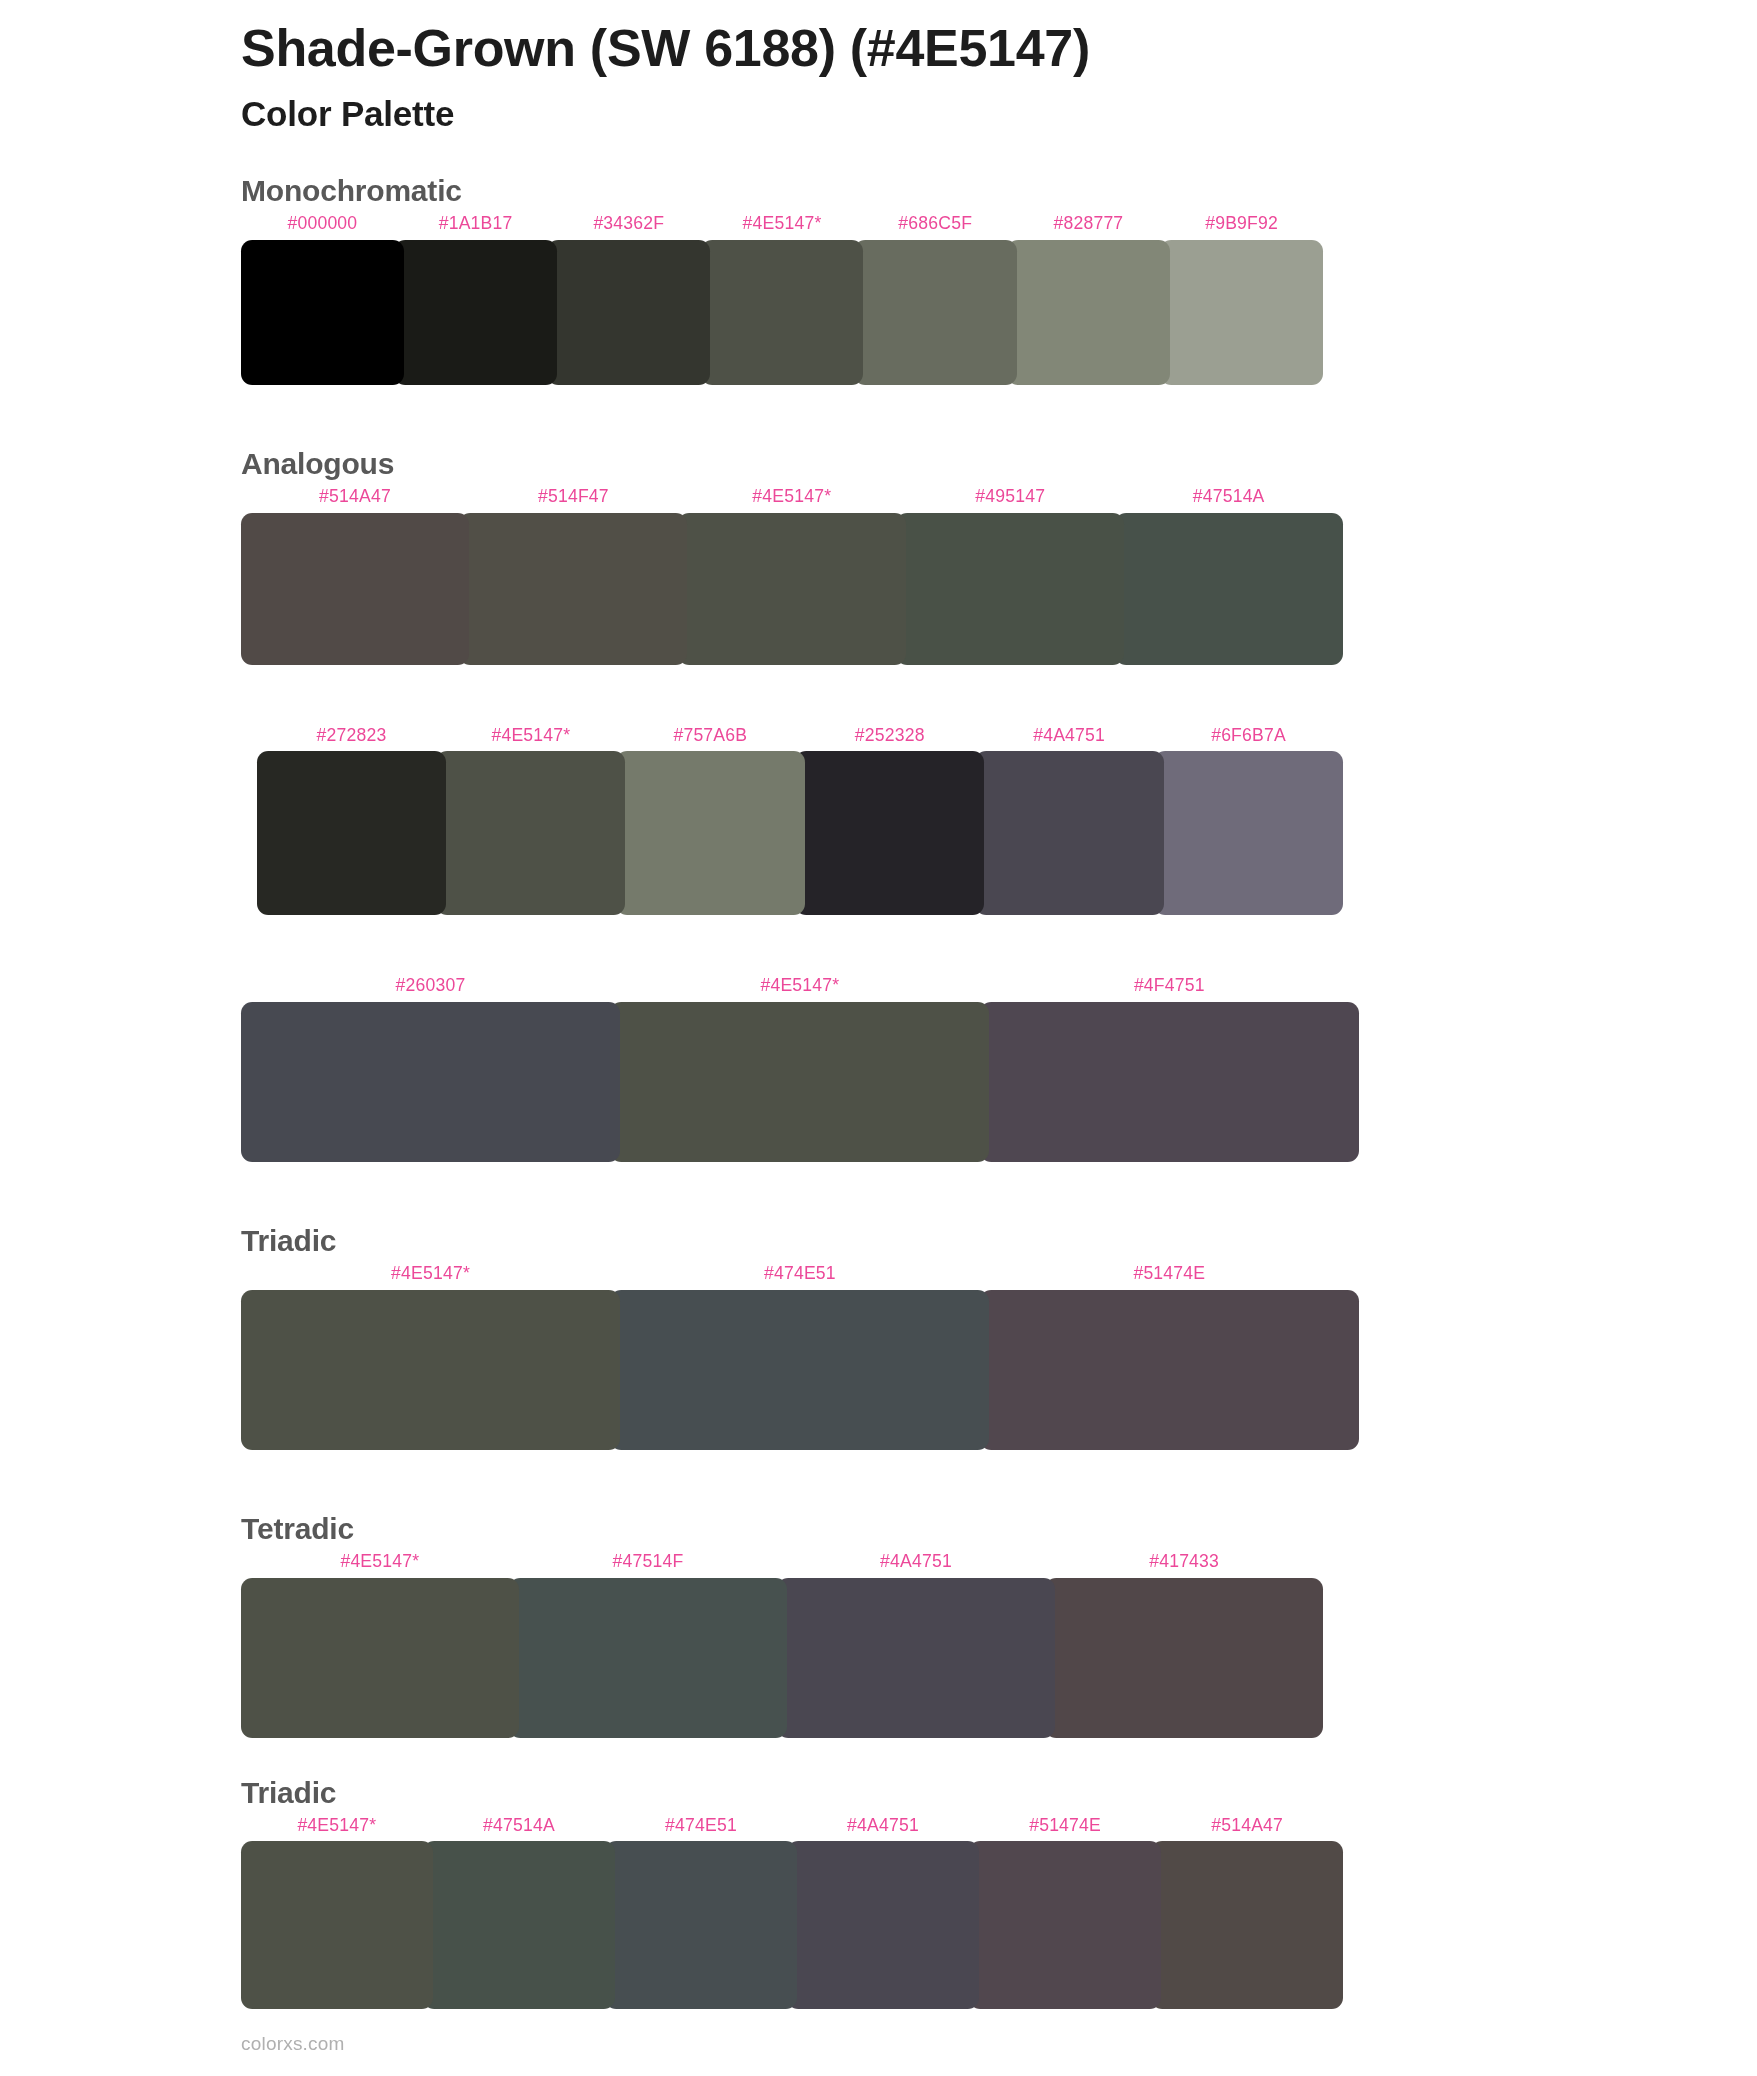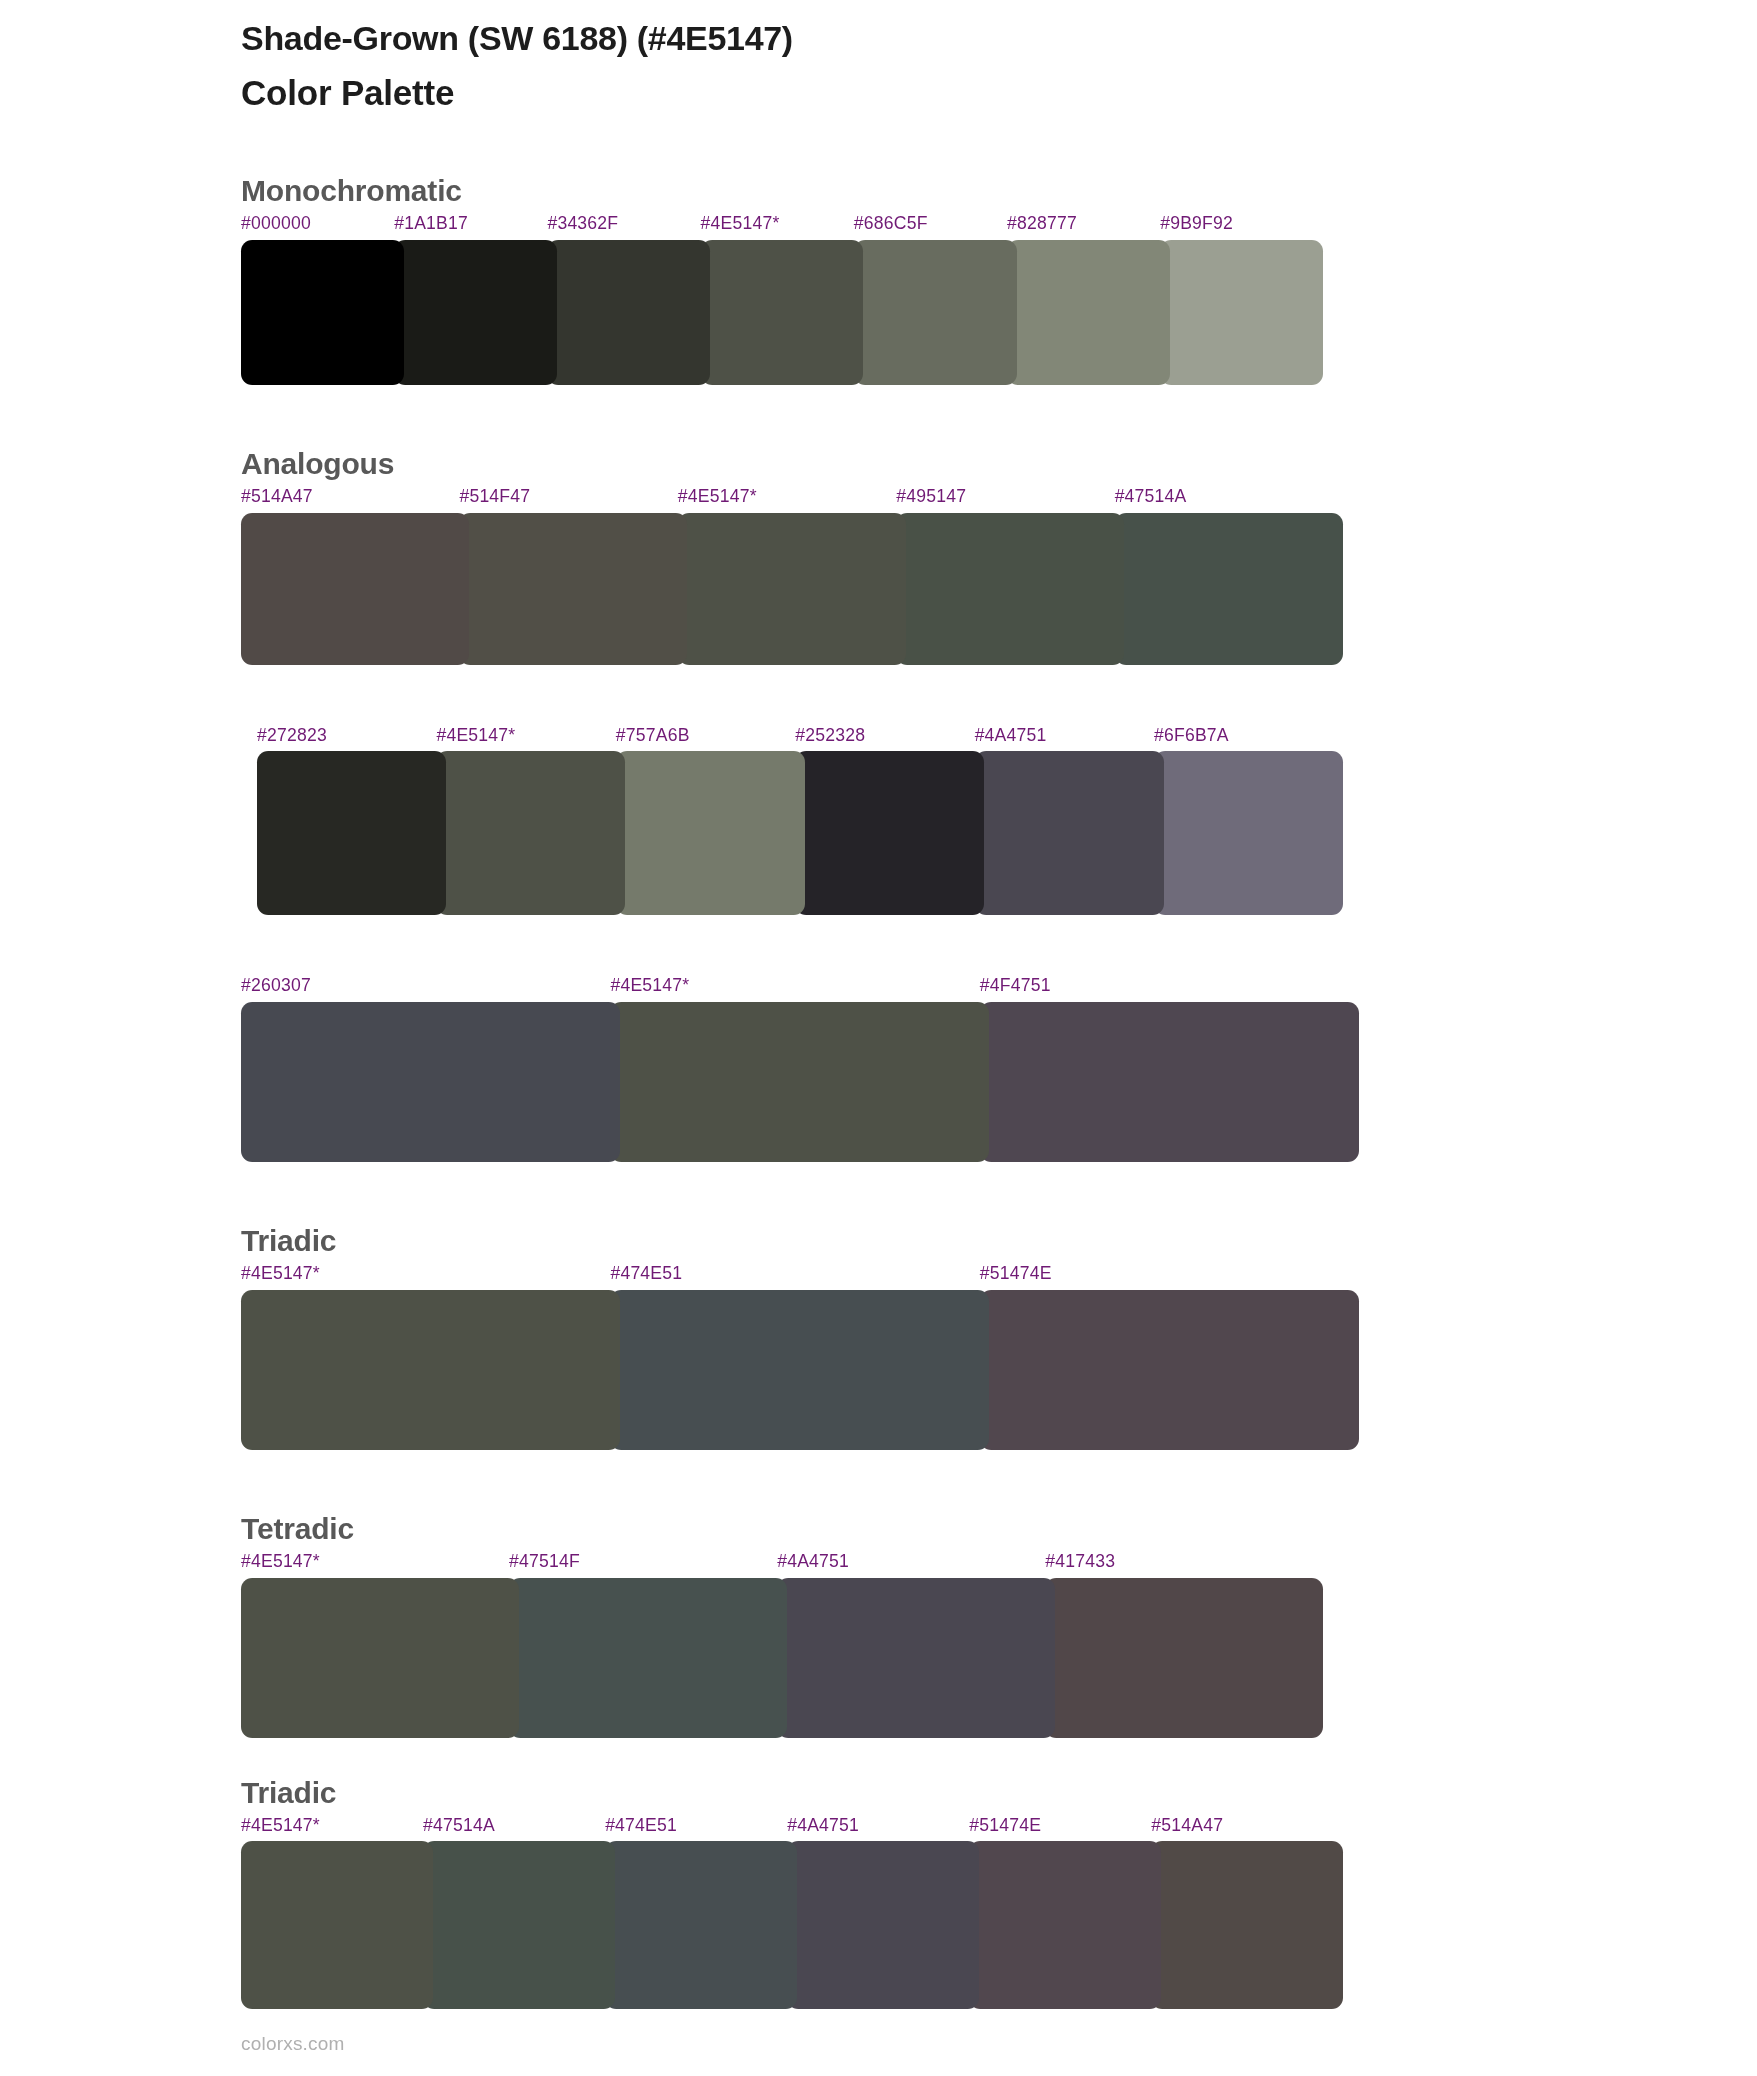--- a/index.html
+++ b/index.html
@@ -24,21 +24,21 @@
   }
 
   
   .header {
     position: absolute;
     left: 241px;
     top: 17.6px;
     width: 1198px;
   }
   .page-title {
-    font-size: 34px;
+    font-size: 52px;
     font-weight: 700;
     color: #1d1d1d;
     letter-spacing: -0.3px;
     line-height: 1.18;
     margin: 0;
     white-space: nowrap;
   }
   .page-subtitle {
     font-size: 35px;
     font-weight: 700;
@@ -77,26 +77,27 @@
     align-items: flex-start;
   }
 
   .swatch {
     position: relative;
     box-sizing: border-box;
   }
   .swatch-label {
     font-size: 17.6px;
     font-weight: 400;
-    color: #701a75;
+    color: #ec4899;
     letter-spacing: 0.2px;
     line-height: 1;
     margin-bottom: 7.2px;
     white-space: nowrap;
     font-family: "Liberation Sans", sans-serif;
+    text-align: center;
   }
   .swatch-chip {
     border-radius: 11.2px;
     width: 100%;
   }
 
   
   .footer {
     position: absolute;
     left: 241px;

